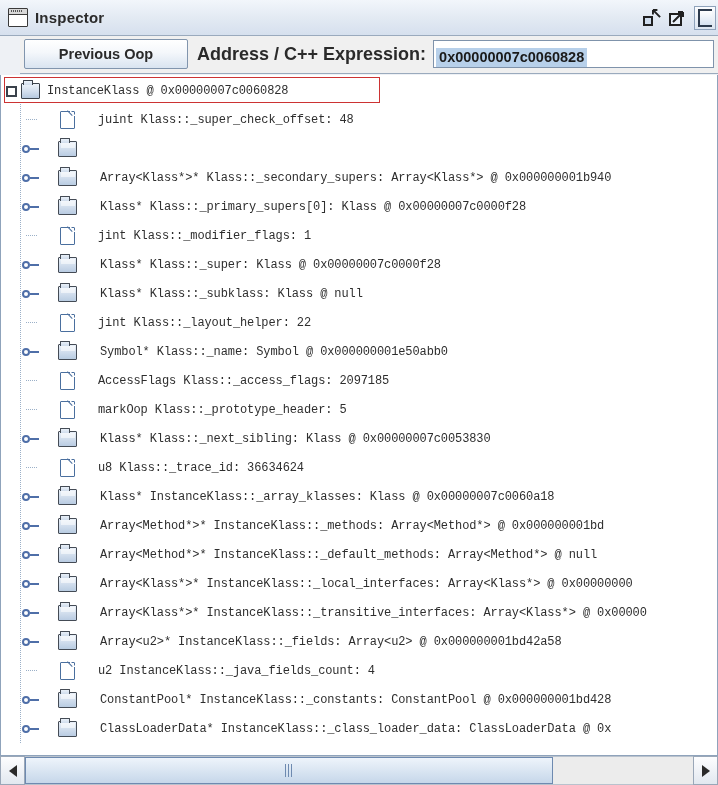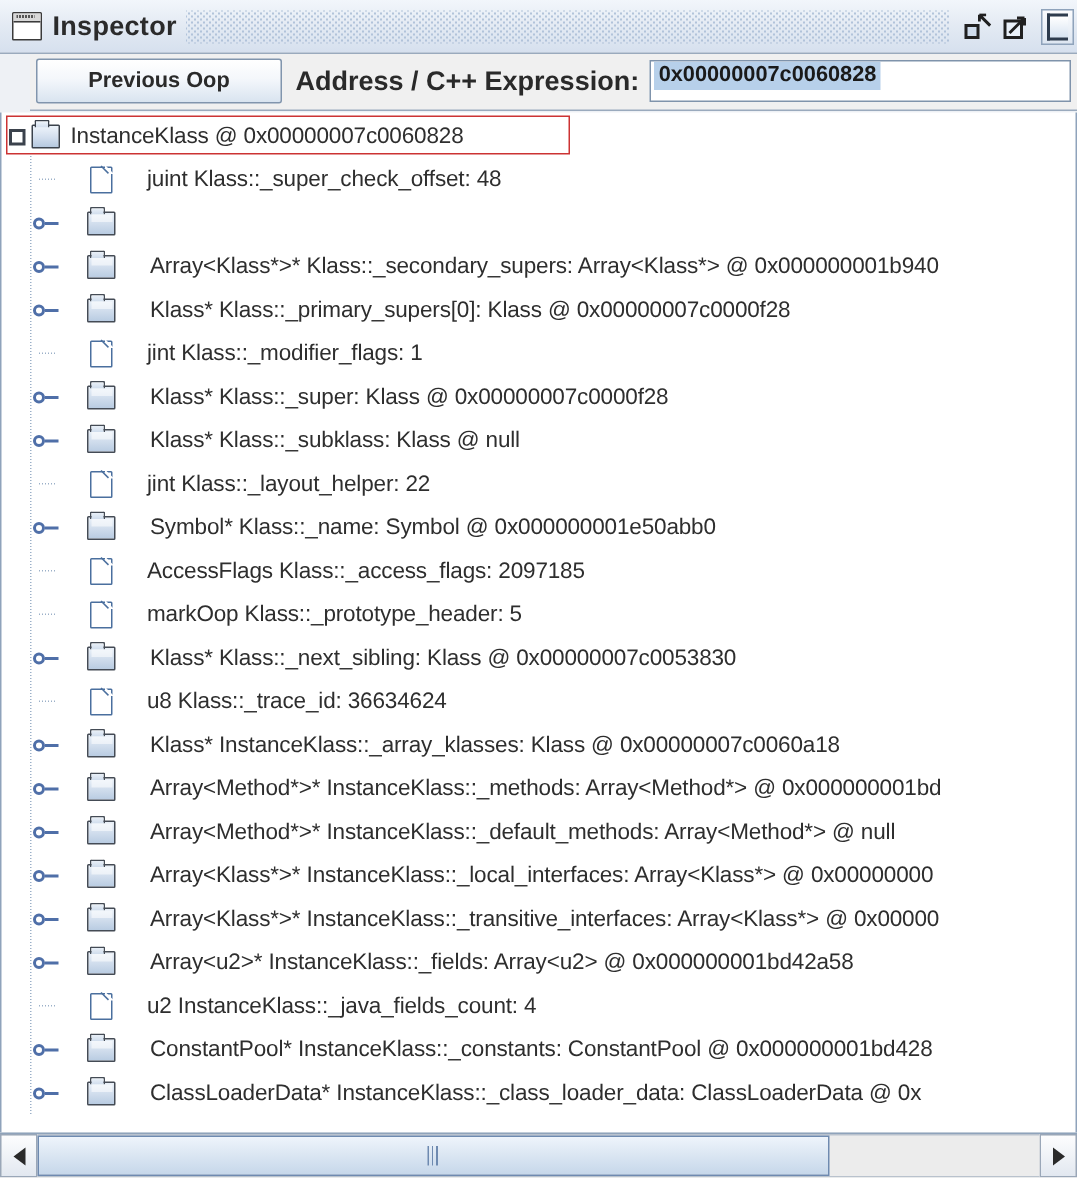--- a/index.html
+++ b/index.html
@@ -46,21 +46,21 @@
     border-bottom: 1.5px solid #3a3a3a;
   }
   .tb-winicon::after {
     content: "";
     position: absolute;
     left: 2px; top: 1px;
     width: 12px; height: 2px;
     background: repeating-linear-gradient(to right, #555 0 1px, transparent 1px 2px);
   }
   .tb-title {
-    font-size: 18px;
+    font-size: 15px;
     font-weight: bold;
     color: #2b2b2b;
     letter-spacing: .2px;
     white-space: nowrap;
     flex: none;
   }
   .tb-texture {
     flex: 1 1 auto;
     height: 22px;
     margin: 0 6px;
@@ -134,21 +134,21 @@
     font-size: 18px;
     font-weight: bold;
     color: #2a2a2a;
     white-space: nowrap;
   }
   .addr-field {
     flex: 1 1 auto;
     margin: 2px 2px 3px 0;
     background: #ffffff;
     border: 1px solid #7f93ab;
-    display: flex; align-items: flex-start;
+    display: flex; align-items: flex-end;
     padding: 0 2px;
     overflow: hidden;
   }
   .addr-value {
     font-size: 14.5px;
     font-weight: bold;
     color: #1a1a1a;
     background: #b7d0ea;
     padding: 1px 3px 2px 3px;
     white-space: nowrap;
@@ -171,24 +171,25 @@
   }
   .row {
     position: relative;
     height: 29px;
     display: flex;
     align-items: center;
     white-space: nowrap;
     padding-left: 4px;
   }
   .row .label {
-    font-size: 15px;
+    font-size: 12px;
     color: #2e2e2e;
     white-space: nowrap;
     letter-spacing: -0.1px;
+    font-family: Liberation Mono, monospace;
   }
   .row.root { padding-left: 5px; }
   .row.root .label { color: #2e2e2e; }
   .row.root .sel-box {
     position: absolute;
     left: 3px; top: 1px;
     height: 26px;
     width: 376px;
     border: 1px solid #cc3333;
     pointer-events: none;

